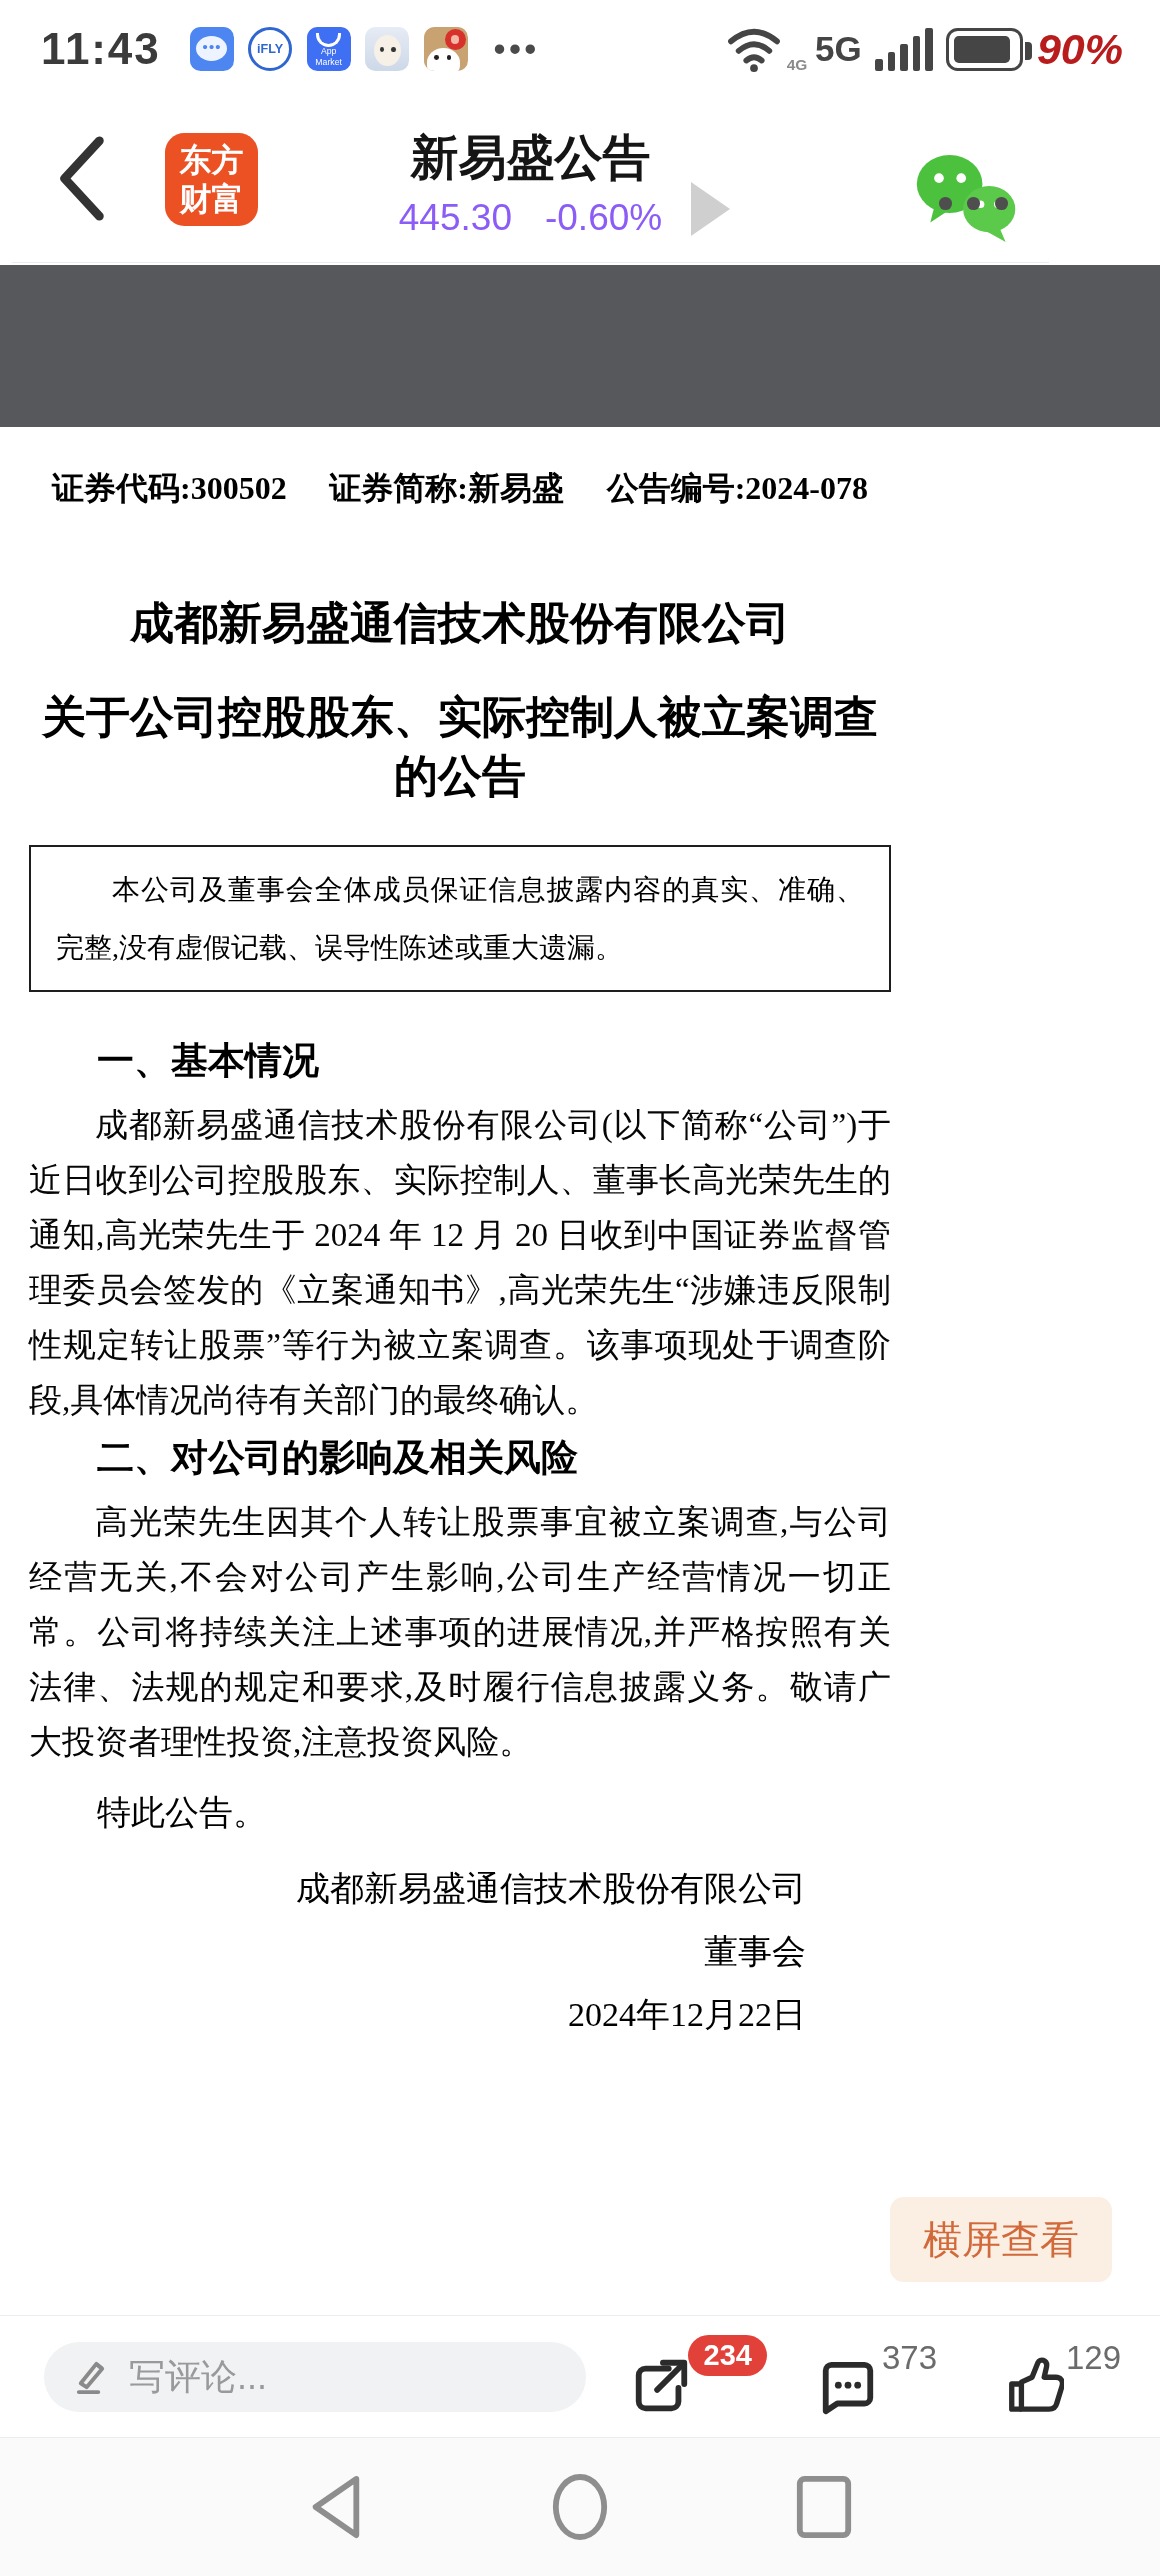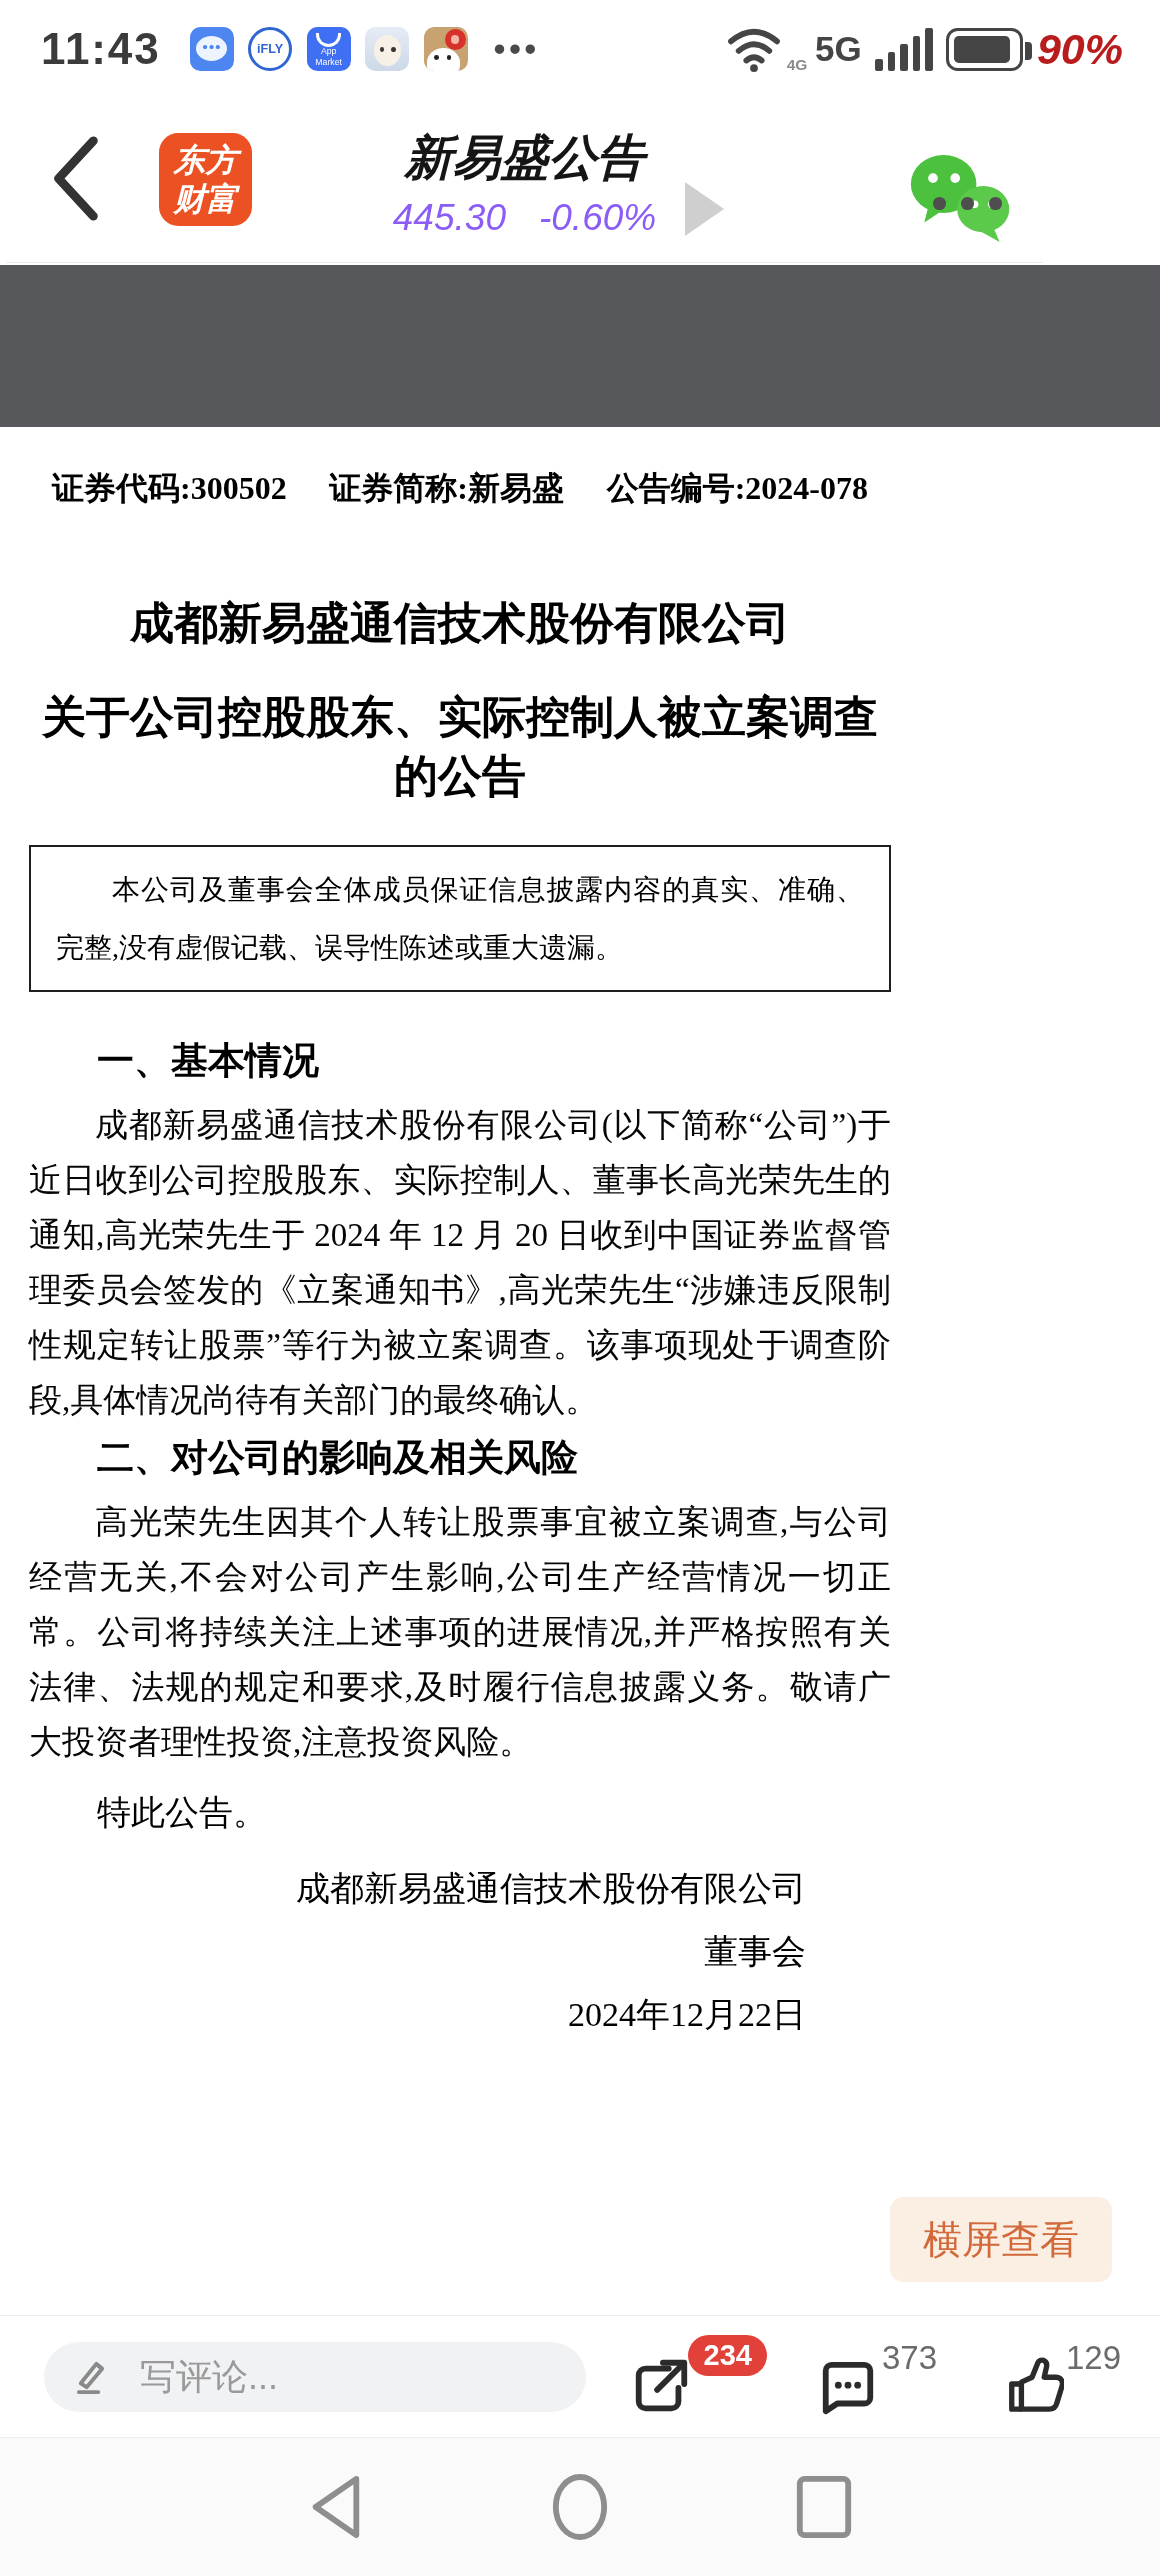--- a/index.html
+++ b/index.html
@@ -36,21 +36,21 @@
   .sb-right { margin-left:auto; display:flex; align-items:center; gap:13.5px; }
   .sb-net { font-size:35px; font-weight:700; color:#454545; }
   .sig-bars { display:flex; align-items:flex-end; gap:4.8px; height:43px; }
   .sig-bars i { display:block; width:7.7px; background:#454545; border-radius:1.9px; }
   .battery { position:relative; width:77px; height:43px; border:3.9px solid #454545; border-radius:11.6px; }
   .battery .fill { position:absolute; left:4.8px; top:4.8px; bottom:4.8px; width:56px; background:#454545; border-radius:4.8px; }
   .battery .nub { position:absolute; right:-11.6px; top:11.6px; width:6.8px; height:17.4px; background:#454545; border-radius:0 3.9px 3.9px 0; }
   .sb-batt-pct { font-size:43px; font-weight:700; color:#b91c1c;font-style:italic; }
   .mini-4g { font-size:15.5px; color:#8a8a8a; font-weight:700; align-self:flex-end; margin:0 -5.8px 0 -7.7px; }
   
-  .nav-bar { position:absolute; top:89px; left:6px; width:1037px; height:174px; background:#fff; border-bottom:1.9px solid #ebebeb;font-style:italic; }
+  .nav-bar { position:absolute; top:89px; left:12px; width:1037px; height:174px; background:#fff; border-bottom:1.9px solid #ebebeb; }
   .back-btn { position:absolute; left:41px; top:46px; width:58px; height:87px; }
   .logo { position:absolute; left:153px; top:44px; width:93px; height:93px; border-radius:19.3px; background:#eb5123;
     display:flex; flex-direction:column; align-items:center; justify-content:center; }
   .logo span { color:#fff; font-size:32px; font-weight:700; line-height:39px; }
   .nav-title { position:absolute; left:0; top:37px; width:100%; text-align:center; font-size:48px; font-weight:600; color:#151515; }
   .nav-quote { position:absolute; left:0; top:108px; width:100%; text-align:center; font-size:37px; color:#8b5cf6; }
   .nav-quote .gap { display:inline-block; width:33px; }
   .play-tri { position:absolute; left:679px; top:93px; width:0; height:0;
     border-left:39px solid #cfcfcf; border-top:27px solid transparent; border-bottom:27px solid transparent; }
   .wechat { position:absolute; left:899px; top:60px; }
@@ -71,21 +71,21 @@
     text-indent:2em; text-align:justify; color:#060606; }
   .doc-closing { margin-top:15.5px; font-family:"Liberation Serif", serif; font-size:34px; line-height:55px; text-indent:2em; }
   .doc-sign { margin-top:21px; text-align:right; padding-right:85px; font-family:"Liberation Serif", serif; font-size:34px; line-height:55px; }
   .doc-sign div { margin-top:7.7px; }
   
   .landscape-btn { position:absolute; right:48px; top:2197px; background:#fbefe3; color:#d2693b;
     font-size:39px; padding:15.5px 33px; border:none; border-radius:13.5px; font-family:inherit; }
   
   .comment-bar { position:absolute; top:2315px; left:0; width:1160px; height:122px; background:#fff; border-top:1.9px solid #ededed; }
   .comment-pill { position:absolute; left:44px; top:26px; width:542px; height:70px; border-radius:35px; background:#f1f2f4;
-    display:flex; align-items:center; padding-left:29px; gap:32px; }
+    display:flex; align-items:center; padding-left:29px; gap:21px; }
   .comment-pill span { font-size:36px; color:#9a9a9a; }
   .act-share { position:absolute; left:630px; top:39px; }
   .badge { position:absolute; left:688px; top:19.3px; background:#e2413a; color:#fff; font-size:29px; font-weight:700;
     padding:3.9px 15.5px; border-radius:29px; line-height:33px; }
   .act-comment { position:absolute; left:818px; top:43px; }
   .count-comment { position:absolute; left:882px; top:23px; font-size:33px; color:#6b6b6b; }
   .act-like { position:absolute; left:1004px; top:39px; }
   .count-like { position:absolute; left:1066px; top:23px; font-size:33px; color:#6b6b6b; }
   
   .android-nav { position:absolute; top:2437px; left:0; width:1160px; height:139px; background:#fafafa; border-top:1px solid #ececec;

